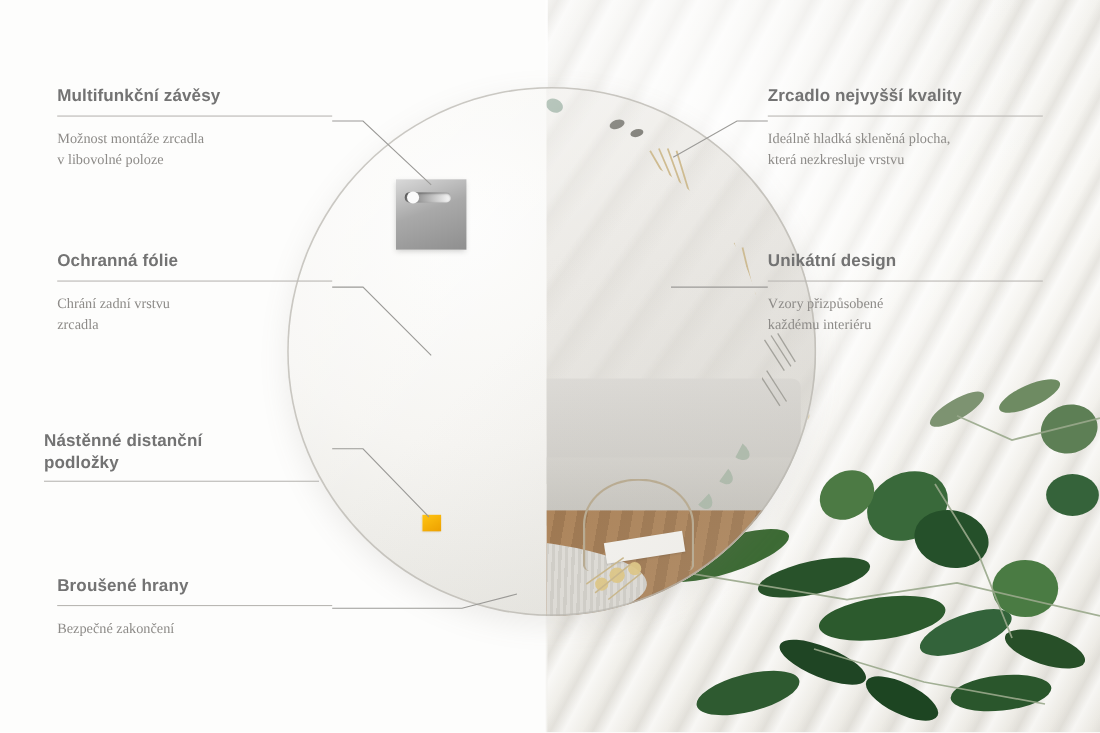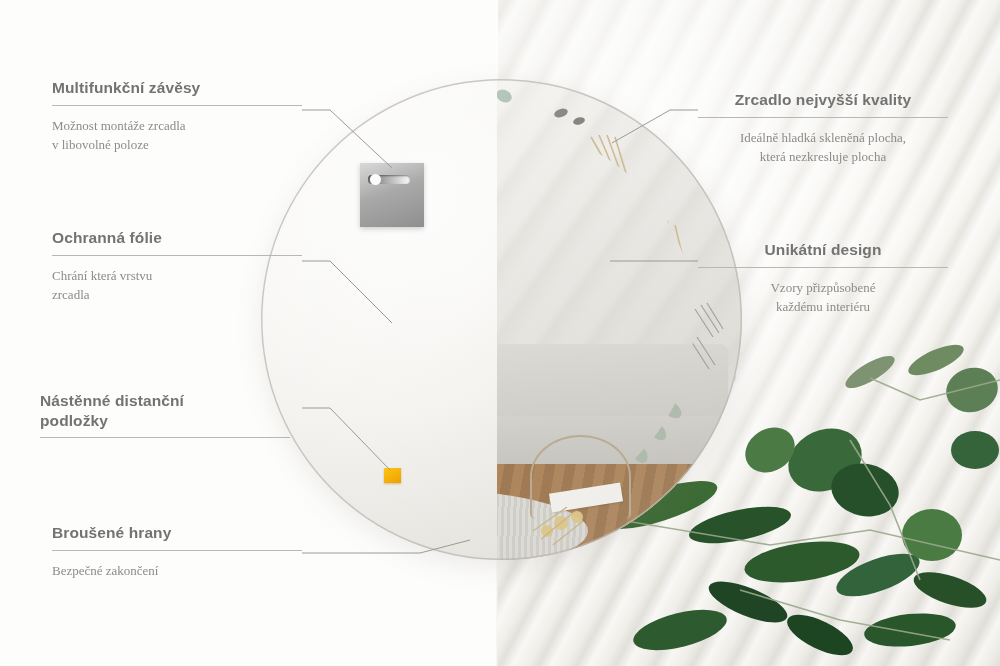--- a/index.html
+++ b/index.html
@@ -163,21 +163,21 @@
   
   .callout{position:absolute;}
   .callout h3{
     margin:0 0 7px 0;font-size:15.5px;font-weight:700;color:#737373;letter-spacing:.1px;line-height:1.26;
   }
   .callout .rule{height:1px;background:#b9b7b3;width:100%;}
   .callout p{
     margin:10px 0 0 0;font-size:13px;line-height:1.5;color:#8d8b88;font-weight:400;font-family:Liberation Serif, serif;
   }
   .c-left{text-align:left;}
-  .c-right{text-align:center;margin-top:12px;}
+  .c-right{text-align:left;}
 
   #c-hangers{left:52px;top:78px;width:250px;}
   #c-foil{left:52px;top:228px;width:250px;}
   #c-pads{left:40px;top:355px;width:250px;margin-top:36px;}
   #c-edges{left:52px;top:523px;width:250px;}
   #c-quality{left:698px;top:78px;width:250px;}
   #c-design{left:698px;top:228px;width:250px;}
 
   
   #leaders{position:absolute;left:0;top:0;width:1000px;height:666px;pointer-events:none;}
@@ -376,21 +376,21 @@
     <p>
       <span>Možnost montáže zrcadla</span><br>
       <span>v libovolné poloze</span>
     </p>
   </div>
 
   <div class="callout c-left" id="c-foil">
     <h3>Ochranná fólie</h3>
     <div class="rule"></div>
     <p>
-      <span>Chrání která vrstvu</span><br>
+      <span>Chrání zadní vrstvu</span><br>
       <span>zrcadla</span>
     </p>
   </div>
 
   <div class="callout c-left" id="c-pads">
     <h3>
       <span>Nástěnné distanční</span><br>
       <span>podložky</span>
     </h3>
     <div class="rule"></div>
@@ -402,21 +402,21 @@
     <p>
       <span>Bezpečné zakončení</span>
     </p>
   </div>
 
   <div class="callout c-right" id="c-quality">
     <h3>Zrcadlo nejvyšší kvality</h3>
     <div class="rule"></div>
     <p>
       <span>Ideálně hladká skleněná plocha,</span><br>
-      <span>která nezkresluje plocha</span>
+      <span>která nezkresluje vrstvu</span>
     </p>
   </div>
 
   <div class="callout c-right" id="c-design">
     <h3>Unikátní design</h3>
     <div class="rule"></div>
     <p>
       <span>Vzory přizpůsobené</span><br>
       <span>každému interiéru</span>
     </p>

